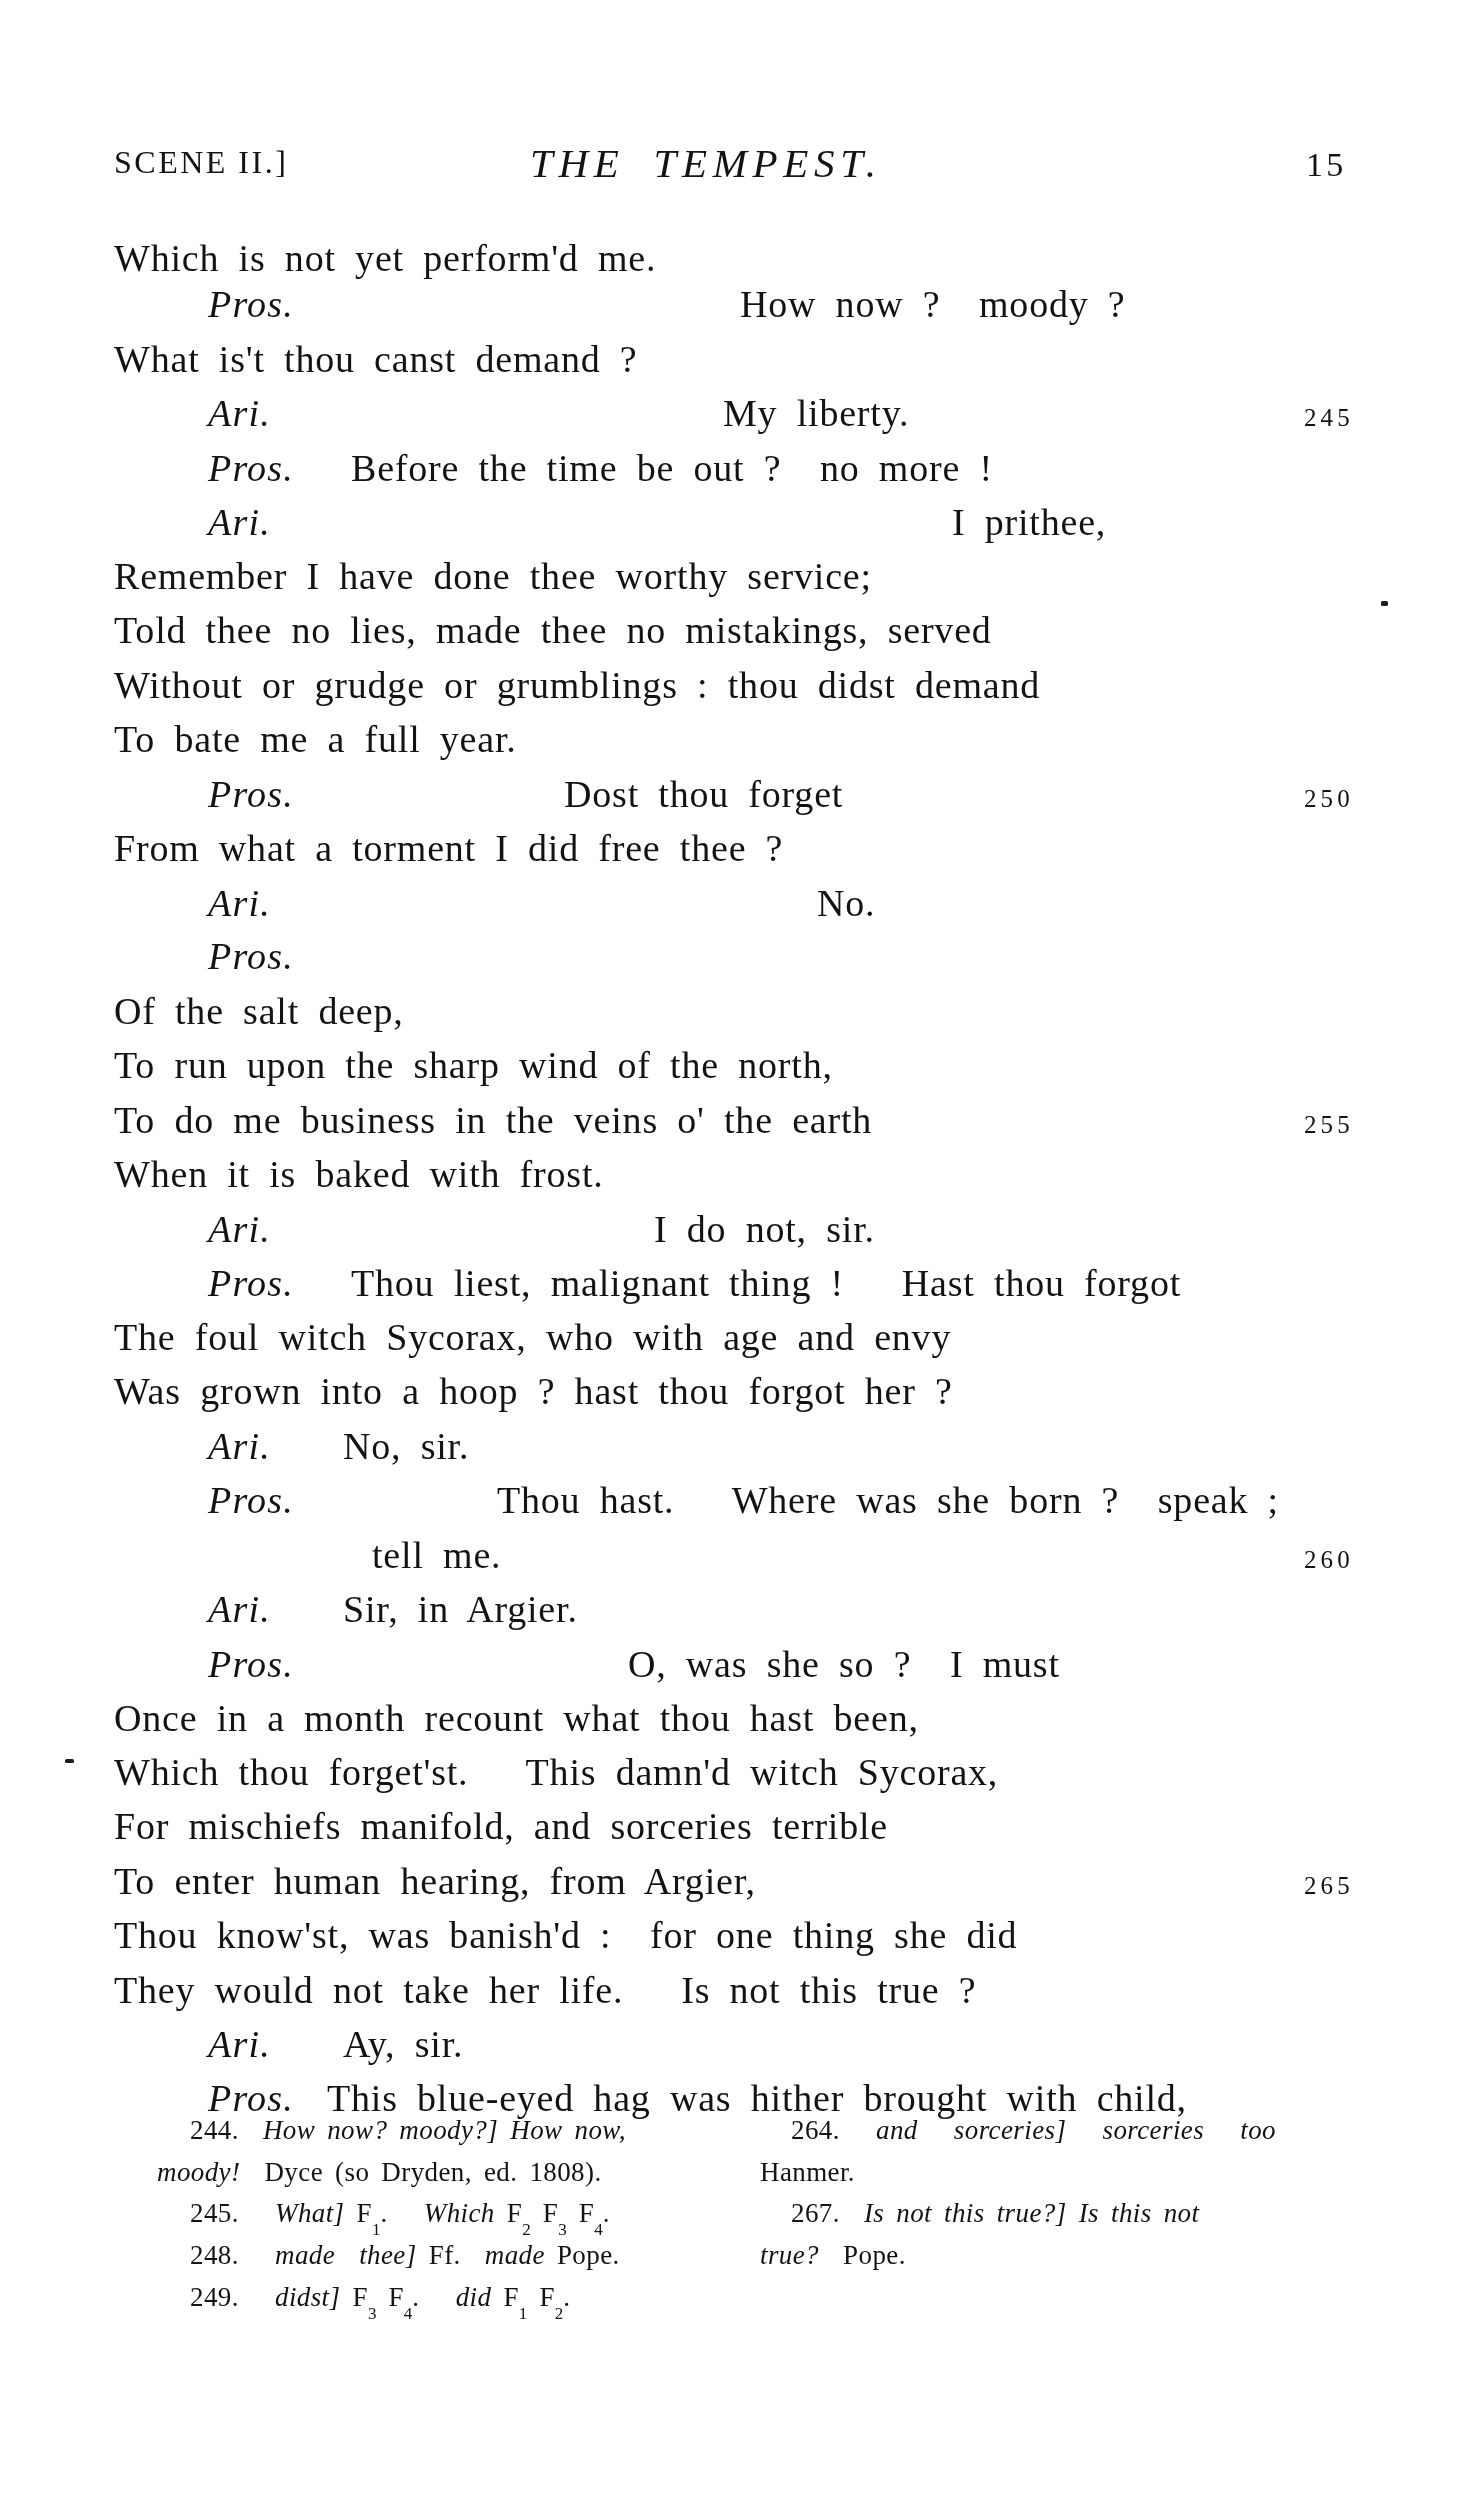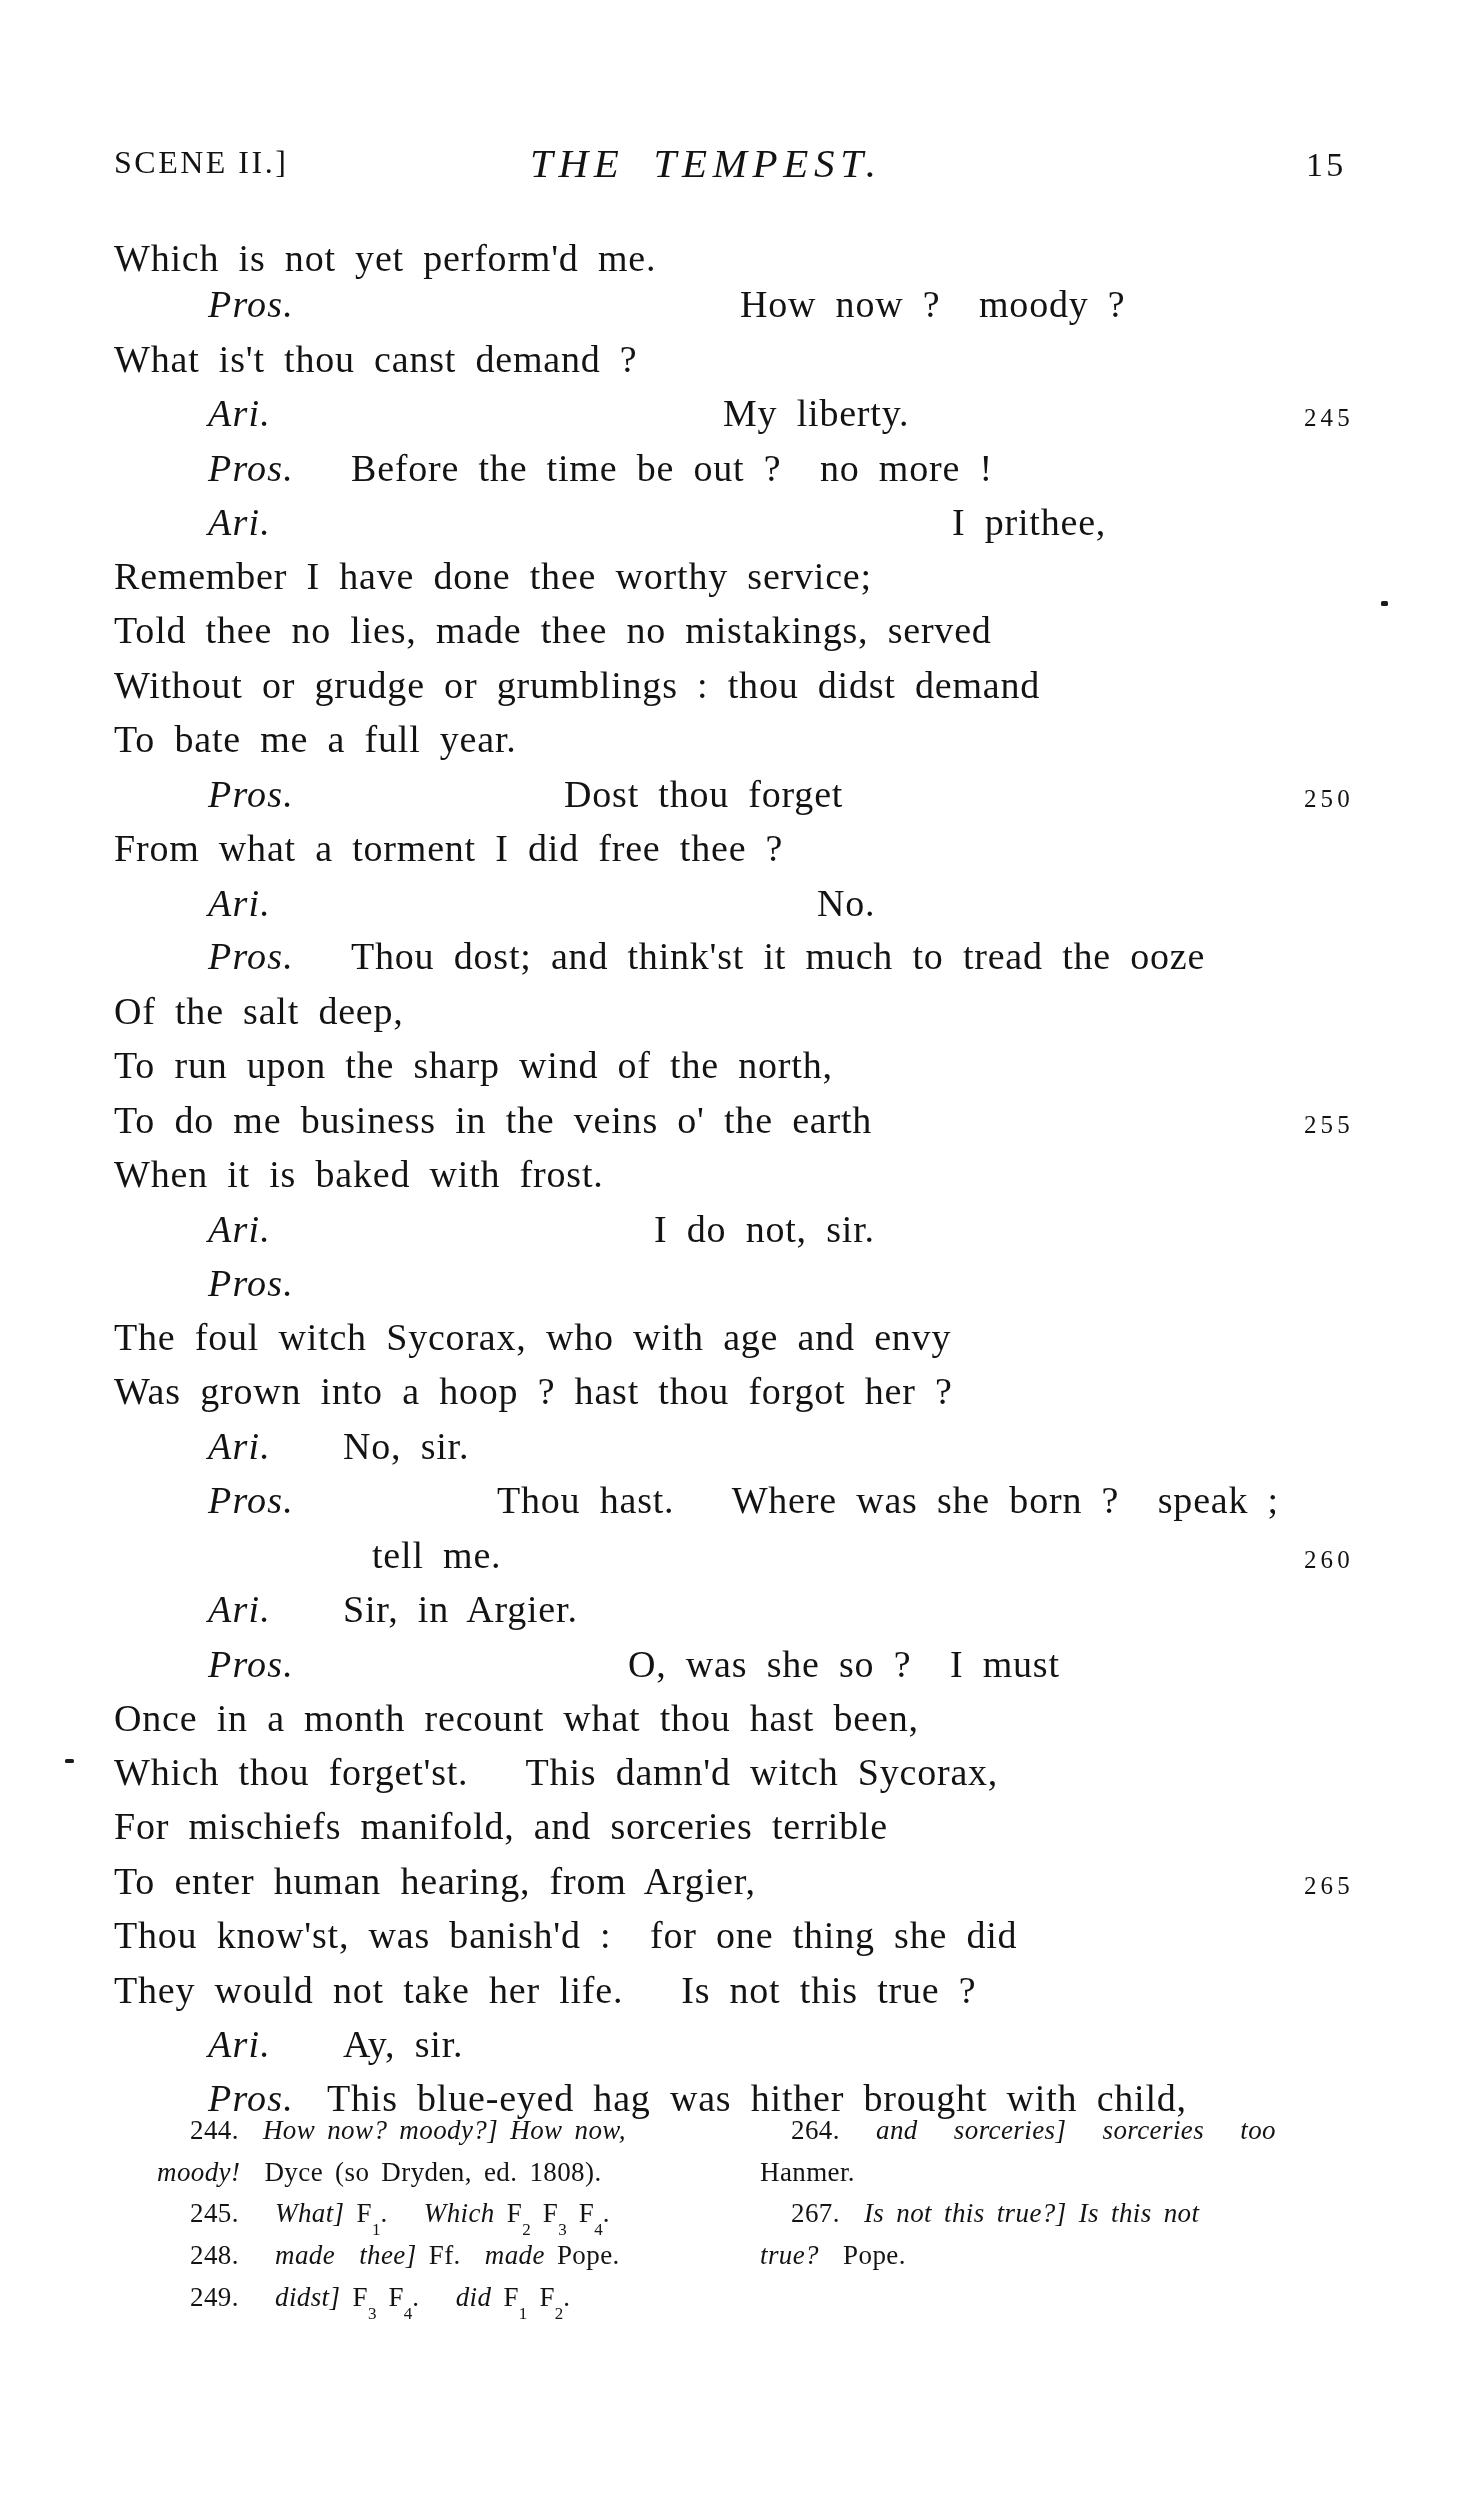--- a/index.html
+++ b/index.html
@@ -78,41 +78,41 @@
       </div>
       <div class="vline" style="top: 825px;">
         <span class="t" style="left: 114px;">From what a torment I did free thee ?</span>
       </div>
       <div class="vline" style="top: 880px;">
         <span class="sp" style="left: 208px;">Ari.</span>
         <span class="t" style="left: 817px;">No.</span>
       </div>
       <div class="vline" style="top: 933px;">
         <span class="sp" style="left: 208px;">Pros.</span>
-        <span class="t" style="left: 351px;">Thou dost; and think'st it much to tread the ooze</span>
       </div>
       <div class="vline" style="top: 988px;">
         <span class="t" style="left: 114px;">Of the salt deep,</span>
       </div>
       <div class="vline" style="top: 1042px;">
         <span class="t" style="left: 114px;">To run upon the sharp wind of the north,</span>
       </div>
       <div class="vline" style="top: 1097px;">
         <span class="t" style="left: 114px;">To do me business in the veins o' the earth</span>
         <span class="num">255</span>
       </div>
       <div class="vline" style="top: 1151px;">
         <span class="t" style="left: 114px;">When it is baked with frost.</span>
       </div>
       <div class="vline" style="top: 1206px;">
         <span class="sp" style="left: 208px;">Ari.</span>
         <span class="t" style="left: 654px;">I do not, sir.</span>
       </div>
       <div class="vline" style="top: 1260px;">
         <span class="sp" style="left: 208px;">Pros.</span>
+        <span class="t" style="left: 351px;">Thou liest, malignant thing !   Hast thou forgot</span>
       </div>
       <div class="vline" style="top: 1314px;">
         <span class="t" style="left: 114px;">The foul witch Sycorax, who with age and envy</span>
       </div>
       <div class="vline" style="top: 1368px;">
         <span class="t" style="left: 114px;">Was grown into a hoop ? hast thou forgot her ?</span>
       </div>
       <div class="vline" style="top: 1423px;">
         <span class="sp" style="left: 208px;">Ari.</span>
         <span class="t" style="left: 343px;">No, sir.</span>

